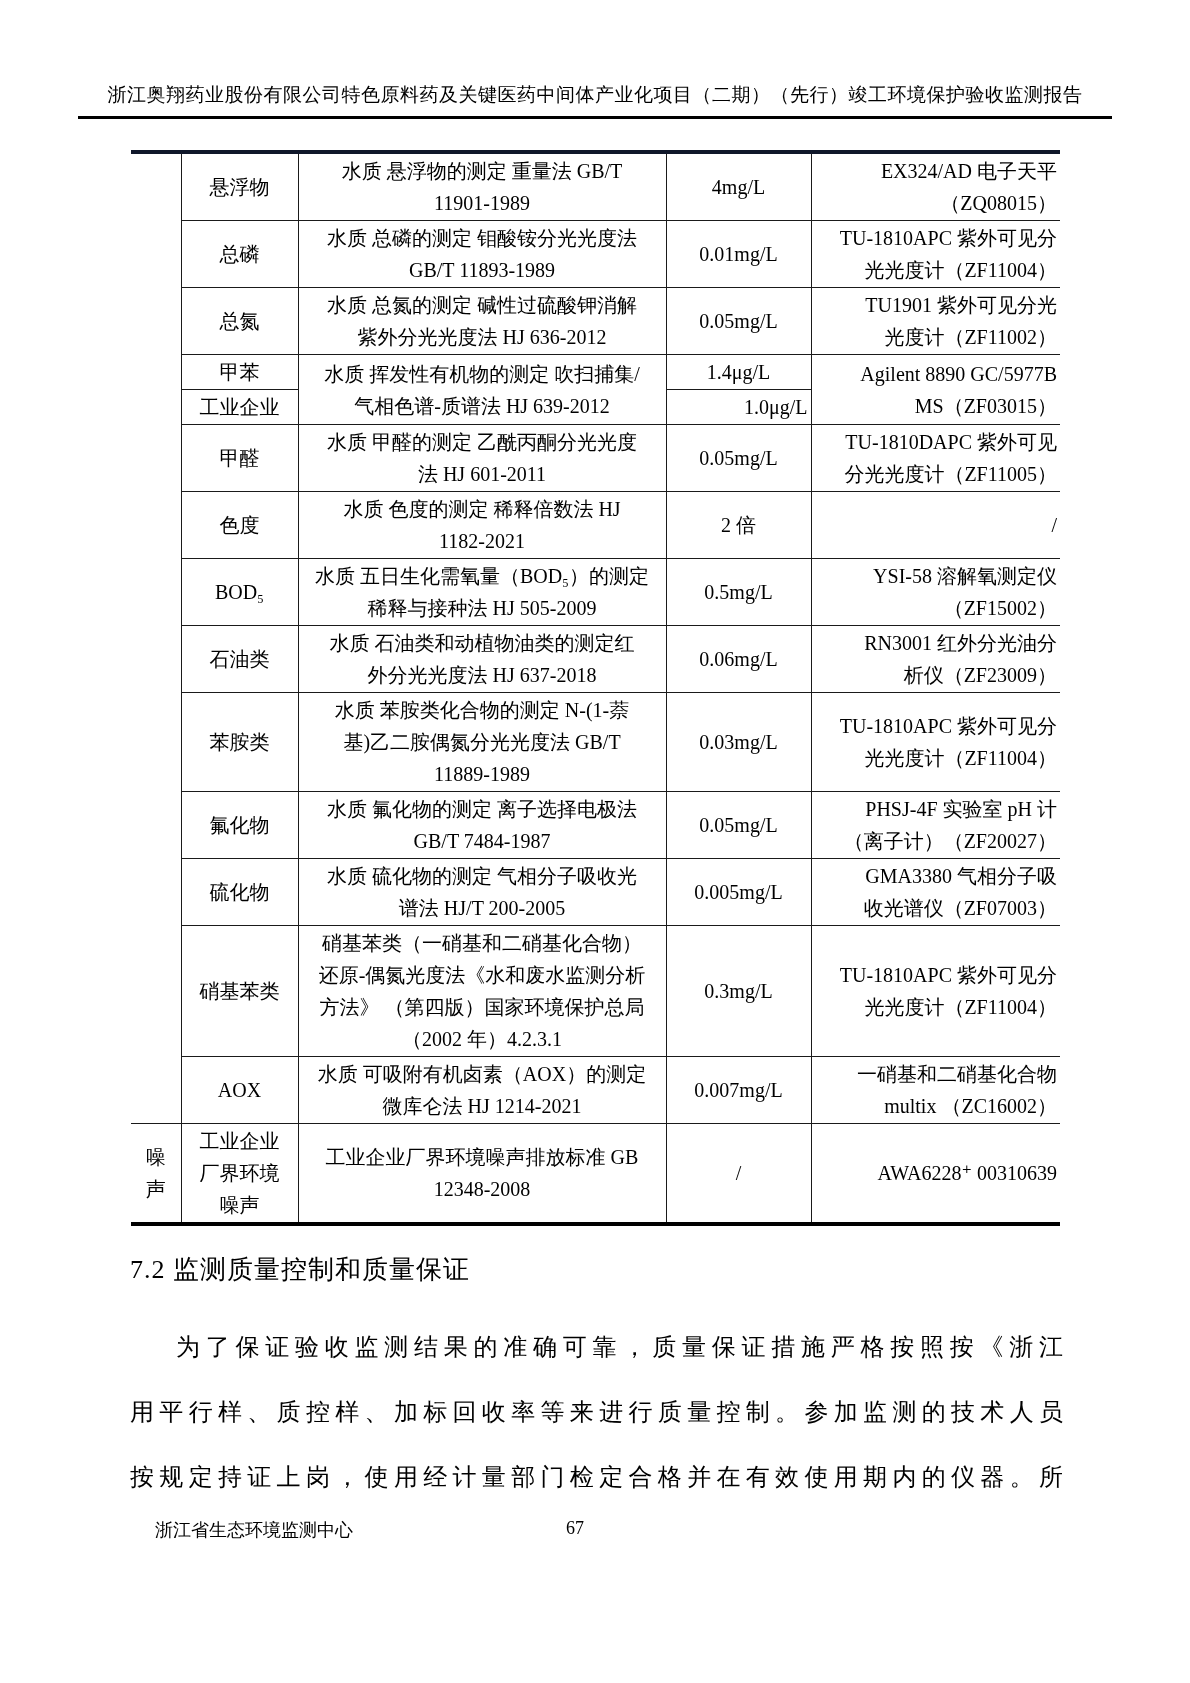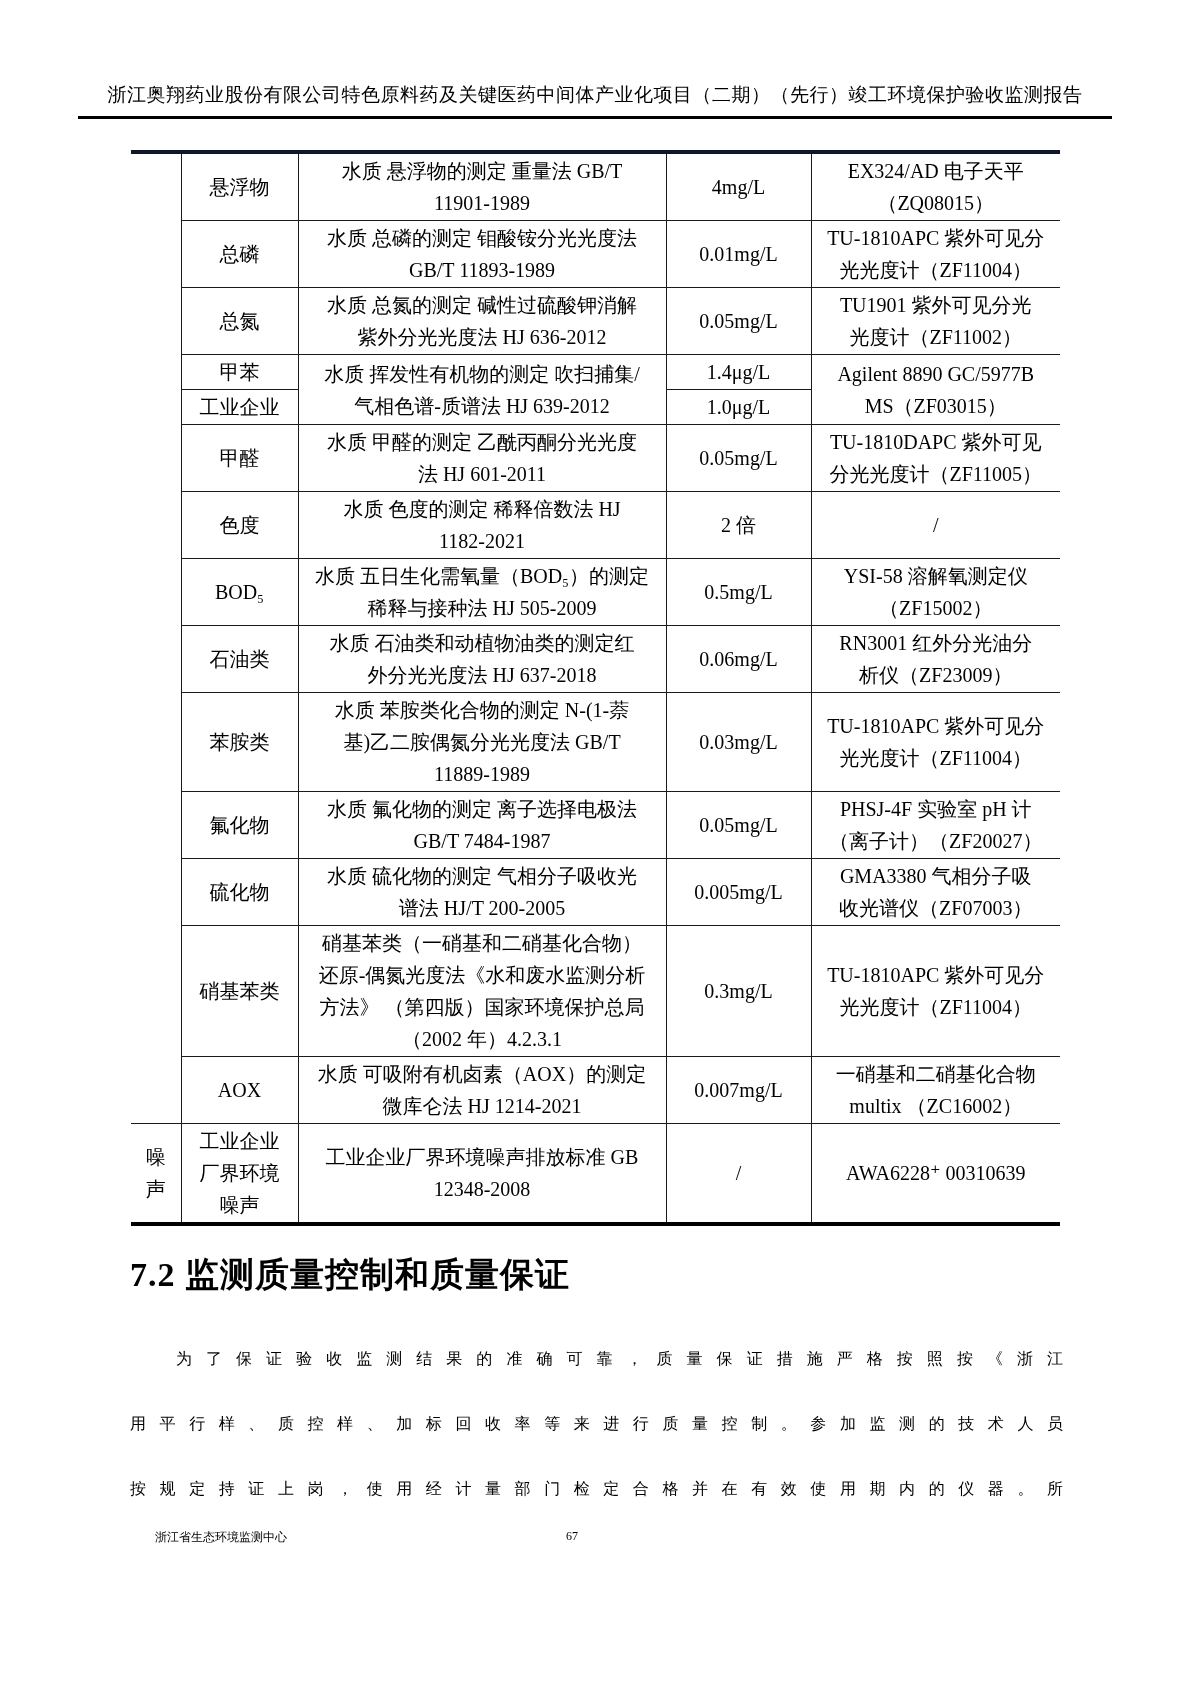--- a/index.html
+++ b/index.html
@@ -32,43 +32,43 @@
   table.monitor td {
     border:1px solid #1a1a1a;
     text-align:center;
     vertical-align:middle;
     font-size:20px;
     line-height:32px;
     padding:1px 3px;
     white-space:pre-line;
   }
   table.monitor td:first-child { border-left:none; }
-  table.monitor td:last-child  { border-right:none; }
+  table.monitor td:last-child  { border-right:none;text-align:right; }
   td.cat-empty { border-left:none; }
   .section-heading {
     margin:26px 0 0 130px;
-    font-size:34px;
-    font-weight:bold;
+    font-size:26px;
+    font-weight:normal;
     letter-spacing:1px;
   }
   .paragraph { margin:28px 127px 0 130px; }
   .para-line {
     height:65px;
     line-height:65px;
-    font-size:16px;
+    font-size:24px;
     text-align:justify;
     text-align-last:justify;
     white-space:nowrap;
   }
   .para-line.indent { padding-left:46px; }
   .footer {
     position:relative;
     margin-top:8px;
     height:24px;
-    font-size:12px;
+    font-size:18px;
   }
   .footer .org { position:absolute; left:155px; top:0; }
   .footer .pageno { position:absolute; left:560px; top:0;margin-left:6px; }
 </style>
 </head>
 <body>
 
 <div class="page">
 
   <div class="header">浙江奥翔药业股份有限公司特色原料药及关键医药中间体产业化项目（二期）（先行）竣工环境保护验收监测报告</div>

